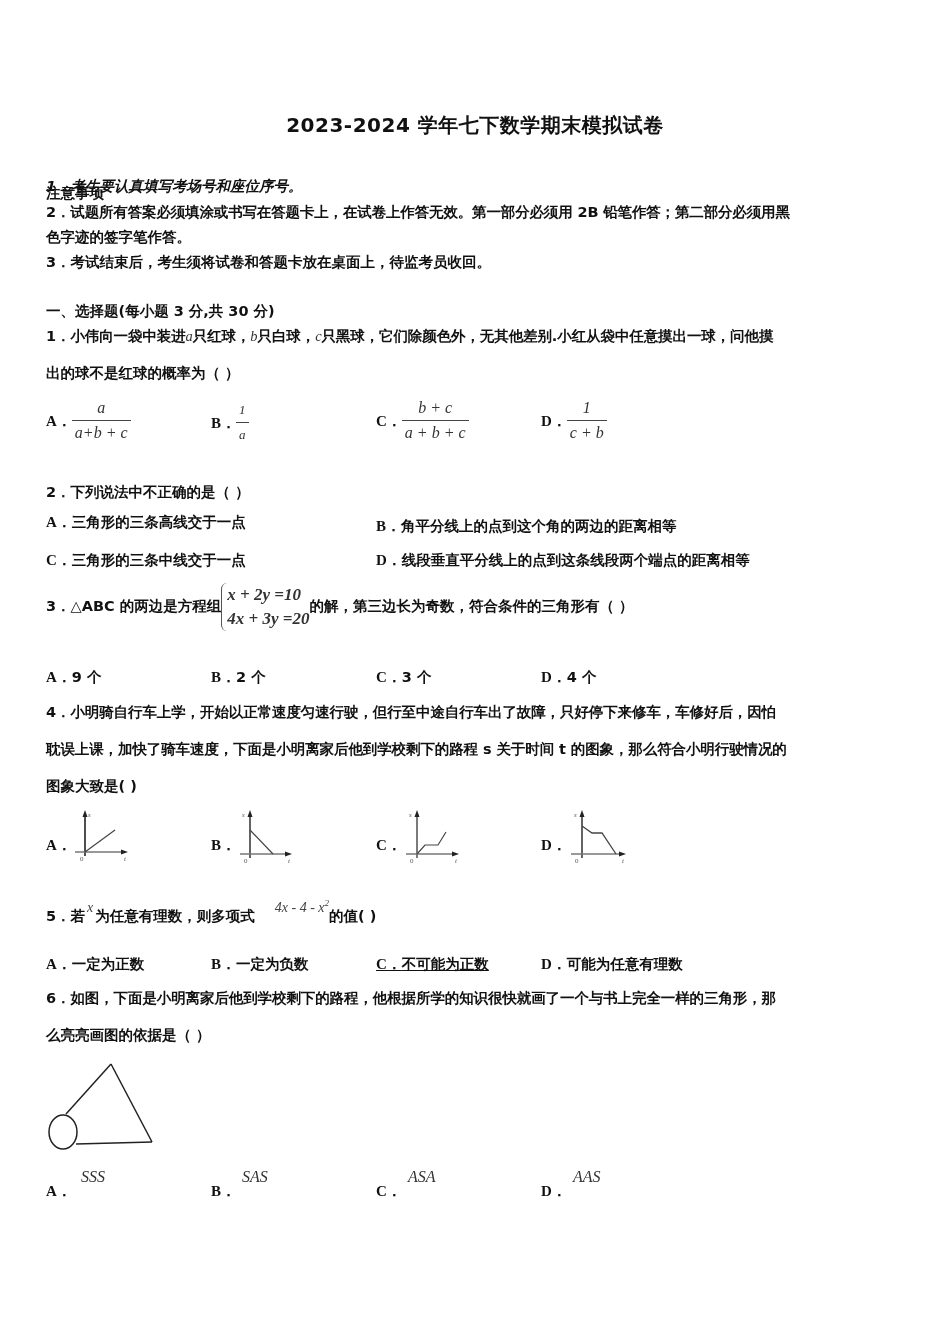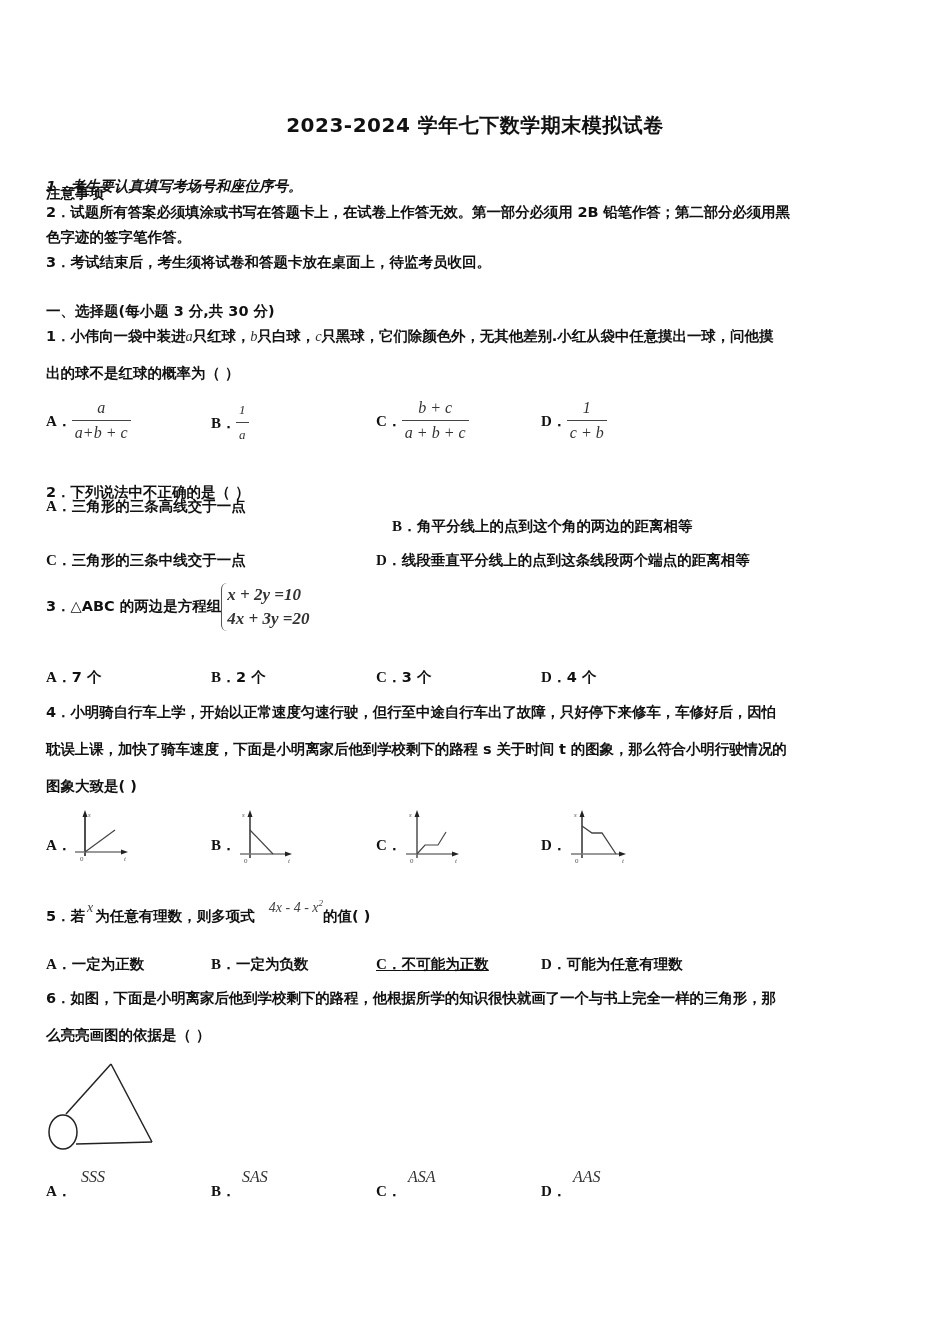--- a/index.html
+++ b/index.html
@@ -46,29 +46,29 @@
 <div class="abs opt" style="left:376px; top:398px;">
   <span class="optlbl" style="vertical-align:middle;">C．</span><span class="frac"><span class="num">b + c</span><span class="den">a + b + c</span></span>
 </div>
 <div class="abs opt" style="left:541px; top:398px;">
   <span class="optlbl" style="vertical-align:middle;">D．</span><span class="frac"><span class="num">1</span><span class="den">c + b</span></span>
 </div>
 
 <div class="abs txt" style="left:46px; top:482px;">
   <span>2．</span><span>下列说法中不正确的是（      ）</span>
 </div>
-<div class="abs opt" style="left:46px; top:496px;"><span class="optlbl">A．</span><span>三角形的三条高线交于一点</span></div>
-<div class="abs opt" style="left:376px; top:516px;margin-left:16px;"><span class="optlbl">B．</span><span>角平分线上的点到这个角的两边的距离相等</span></div>
+<div class="abs opt" style="left:46px; top:512px;"><span class="optlbl">A．</span><span>三角形的三条高线交于一点</span></div>
+<div class="abs opt" style="left:376px; top:516px;"><span class="optlbl">B．</span><span>角平分线上的点到这个角的两边的距离相等</span></div>
 <div class="abs opt" style="left:46px; top:550px;"><span class="optlbl">C．</span><span>三角形的三条中线交于一点</span></div>
 <div class="abs opt" style="left:376px; top:550px;"><span class="optlbl">D．</span><span>线段垂直平分线上的点到这条线段两个端点的距离相等</span></div>
 
 <div class="abs txt" style="left:46px; top:583px; line-height:24px;">
-  <span>3．</span><span>△ABC 的两边是方程组</span><span class="brace-sys"><span style="display:block;">x + 2y =10</span><span style="display:block;">4x + 3y =20</span></span>
+  <span>3．</span><span>△ABC 的两边是方程组</span><span class="brace-sys"><span style="display:block;">x + 2y =10</span><span style="display:block;">4x + 3y =20</span></span><span>的解，第三边长为奇数，符合条件的三角形有（    ）</span>
 </div>
-<div class="abs opt" style="left:46px; top:667px;"><span class="optlbl">A．</span><span>7 个</span></div>
+<div class="abs opt" style="left:46px; top:667px;"><span class="optlbl">A．</span><span>9 个</span></div>
 <div class="abs opt" style="left:211px; top:667px;"><span class="optlbl">B．</span><span>2 个</span></div>
 <div class="abs opt" style="left:376px; top:667px;"><span class="optlbl">C．</span><span>3 个</span></div>
 <div class="abs opt" style="left:541px; top:667px;"><span class="optlbl">D．</span><span>4 个</span></div>
 
 <div class="abs txt" style="left:46px; top:702px; letter-spacing:-0.1px;"><span>4．</span><span>小明骑自行车上学，开始以正常速度匀速行驶，但行至中途自行车出了故障，只好停下来修车，车修好后，因怕</span></div>
 <div class="abs txt" style="left:46px; top:739px; letter-spacing:-0.1px;">耽误上课，加快了骑车速度，下面是小明离家后他到学校剩下的路程 s 关于时间 t 的图象，那么符合小明行驶情况的</div>
 <div class="abs txt" style="left:46px; top:776px;">图象大致是(    )</div>
 
 <div class="abs opt" style="left:46px; top:835px;"><span class="optlbl">A．</span></div>
 <div class="abs" style="left:72px; top:808px;">
@@ -120,21 +120,21 @@
     <line x1="3" y1="46" x2="54" y2="46" stroke="#777" stroke-width="1.6"></line>
       <polygon points="58,46 51,43.5 51,48.5" fill="#222"></polygon>
     <polyline points="14,18 24,25 34,25 48,46" fill="none" stroke="#444" stroke-width="1.3"></polyline>
     <text x="6" y="9" font-size="7" fill="#555" font-family="Liberation Serif, serif" font-style="italic">s</text>
     <text x="7" y="55" font-size="7" fill="#555" font-family="Liberation Serif, serif">0</text>
     <text x="54" y="55" font-size="7" fill="#555" font-family="Liberation Serif, serif" font-style="italic">t</text>
   </svg>
 </div>
 
 <div class="abs txt" style="left:46px; top:906px;">
-  <span>5．</span><span>若</span><span class="sup" style="margin:0 2px;">x</span><span>为任意有理数，则多项式</span><span class="sup" style="margin-left:14px;text-align:right;"><span>4x - 4 - x</span><span style="font-size:9px; position:relative; top:-6px;">2</span></span><span style="margin-left:0;">的值(     )</span>
+  <span>5．</span><span>若</span><span class="sup" style="margin:0 2px;">x</span><span>为任意有理数，则多项式</span><span class="sup" style="margin-left:20px;text-align:right;"><span>4x - 4 - x</span><span style="font-size:9px; position:relative; top:-6px;">2</span></span><span style="margin-left:0;">的值(     )</span>
 </div>
 <div class="abs opt" style="left:46px; top:954px;"><span class="optlbl">A．</span><span>一定为正数</span></div>
 <div class="abs opt" style="left:211px; top:954px;"><span class="optlbl">B．</span><span>一定为负数</span></div>
 <div class="abs opt" style="left:376px; top:954px;text-decoration:underline;"><span class="optlbl">C．</span><span>不可能为正数</span></div>
 <div class="abs opt" style="left:541px; top:954px;"><span class="optlbl">D．</span><span>可能为任意有理数</span></div>
 
 <div class="abs txt" style="left:46px; top:988px; letter-spacing:-0.1px;"><span>6．</span><span>如图，下面是小明离家后他到学校剩下的路程，他根据所学的知识很快就画了一个与书上完全一样的三角形，那</span></div>
 <div class="abs txt" style="left:46px; top:1025px;">么亮亮画图的依据是（  ）</div>
 
 <div class="abs" style="left:44px; top:1060px;">

